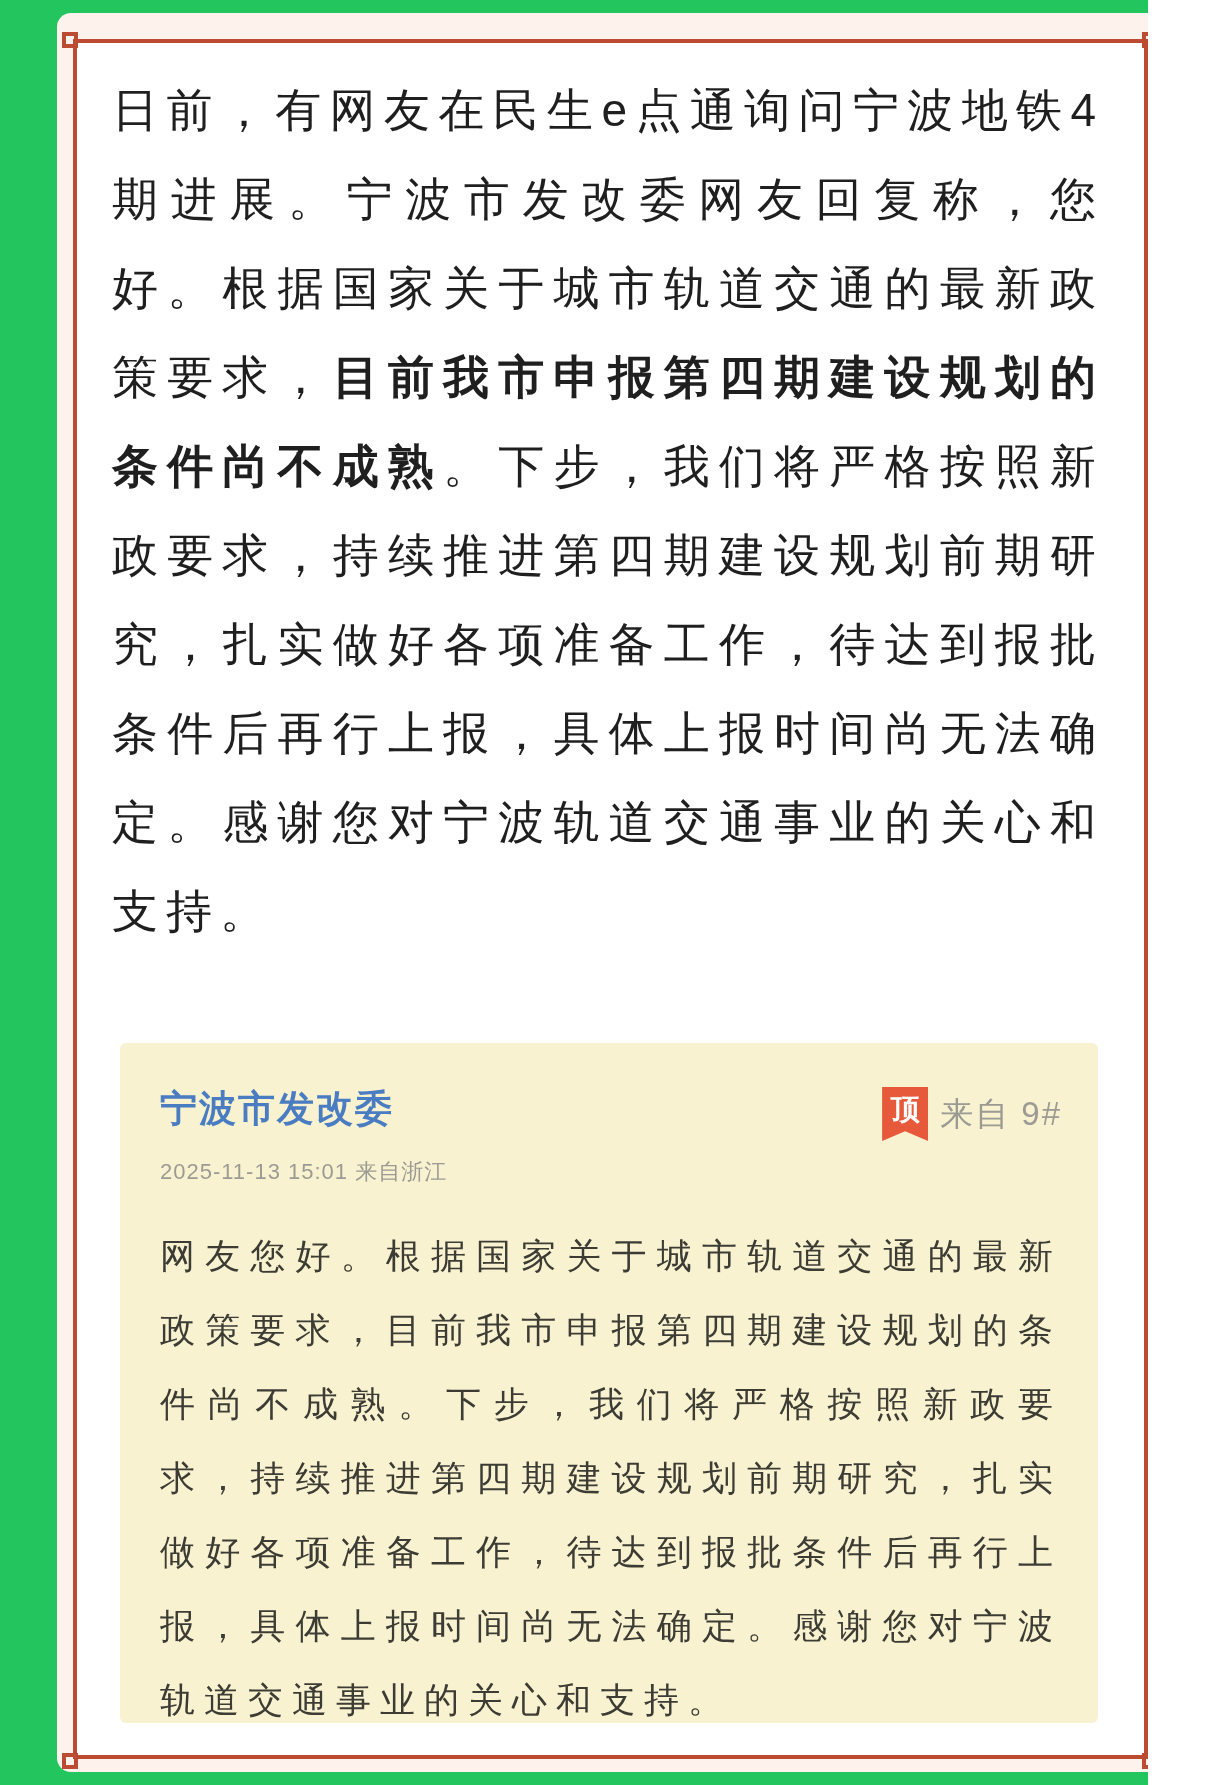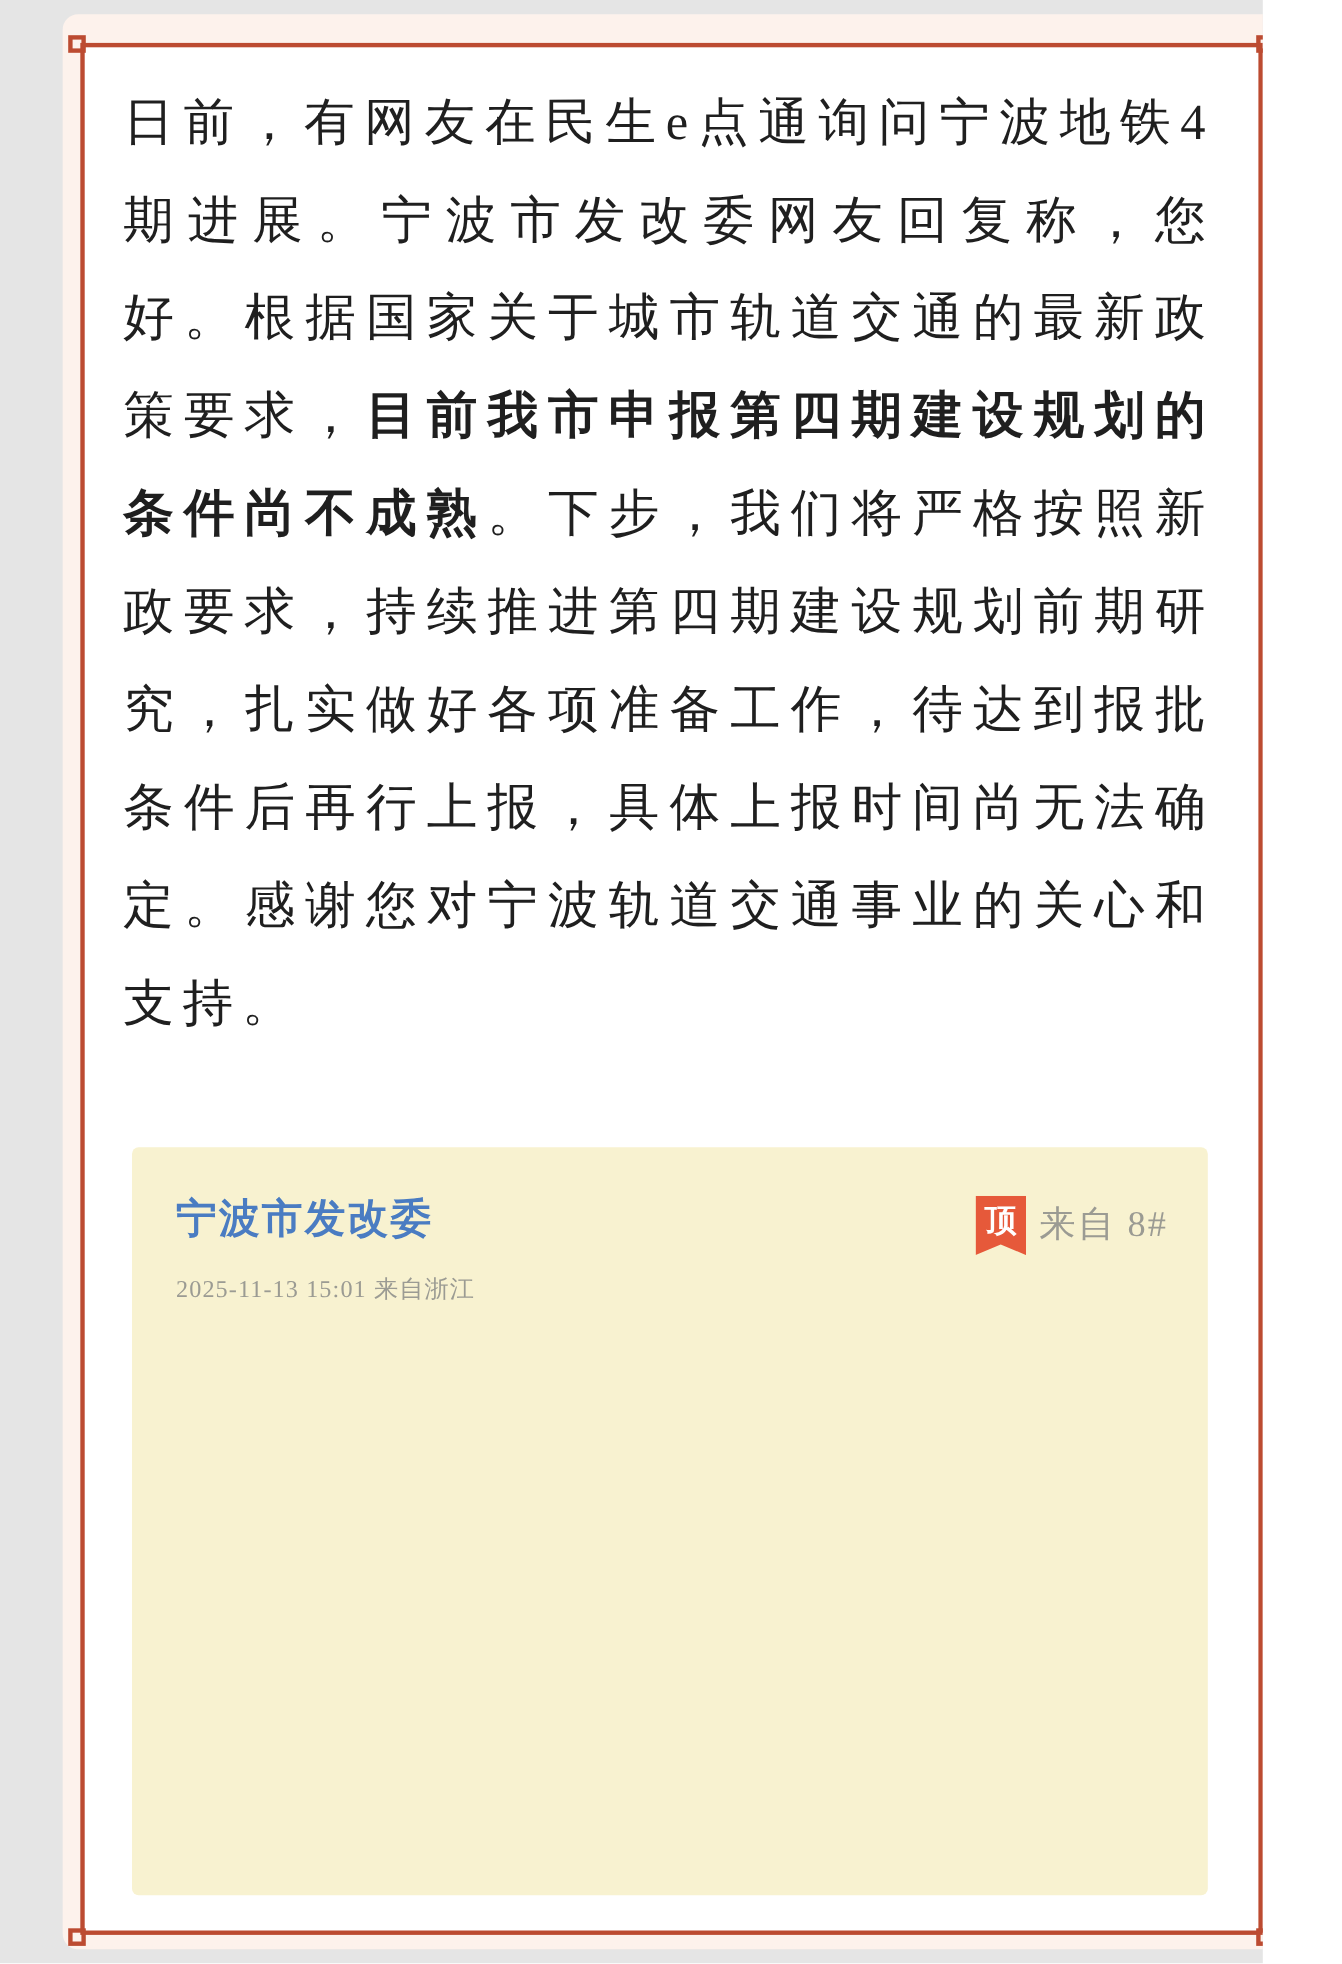--- a/index.html
+++ b/index.html
@@ -1,18 +1,18 @@
 <!DOCTYPE html>
 <html><head>
 <meta charset="utf-8">
 <style>
   html,body{margin:0;padding:0;background:#ffffff;}
   .canvas{
-    position:relative;width:1148px;height:1785px;background:#e5e5e5;
-    font-family:Liberation Serif, serif;overflow:hidden;
+    position:relative;width:1148px;height:1785px;background:#22c55e;
+    font-family:Liberation Sans, sans-serif;overflow:hidden;
   }
   
   .mat{
     position:absolute;left:57px;top:13px;width:1106px;height:1759px;
     background:#fdf2ec;border-radius:14px;
   }
   
   .frame{
     position:absolute;left:73px;top:39px;width:1075px;height:1720px;
     border:4px solid #bc4b31;background:#ffffff;box-sizing:border-box;
@@ -86,19 +86,20 @@
   <div class="corner bl"></div>
   <div class="corner br"></div>
 
   <p class="article"><span>日前，有网友在民生e点通询问宁波地铁4期进展。宁波市发改委网友回复称，您好。根据国家关于城市轨道交通的最新政策要求，</span><strong>目前我市申报第四期建设规划的条件尚不成熟</strong><span>。下步，我们将严格按照新政要求，持续推进第四期建设规划前期研究，扎实做好各项准备工作，待达到报批条件后再行上报，具体上报时间尚无法确定。感谢您对宁波轨道交通事业的关心和支持。</span></p>
 
   <div class="card">
     <div class="card-header">
       <span class="username">宁波市发改委</span>
       <span class="header-right">
         <span class="pin-badge">顶</span>
-        <span class="floor-label">来自 8#</span>
+        <span class="floor-label">来自 9#</span>
       </span>
     </div>
     <div class="timestamp">2025-11-13 15:01 来自浙江</div>
+    <p class="card-body">网友您好。根据国家关于城市轨道交通的最新政策要求，目前我市申报第四期建设规划的条件尚不成熟。下步，我们将严格按照新政要求，持续推进第四期建设规划前期研究，扎实做好各项准备工作，待达到报批条件后再行上报，具体上报时间尚无法确定。感谢您对宁波轨道交通事业的关心和支持。</p>
   </div>
 
 </div>
 
 </body></html>

